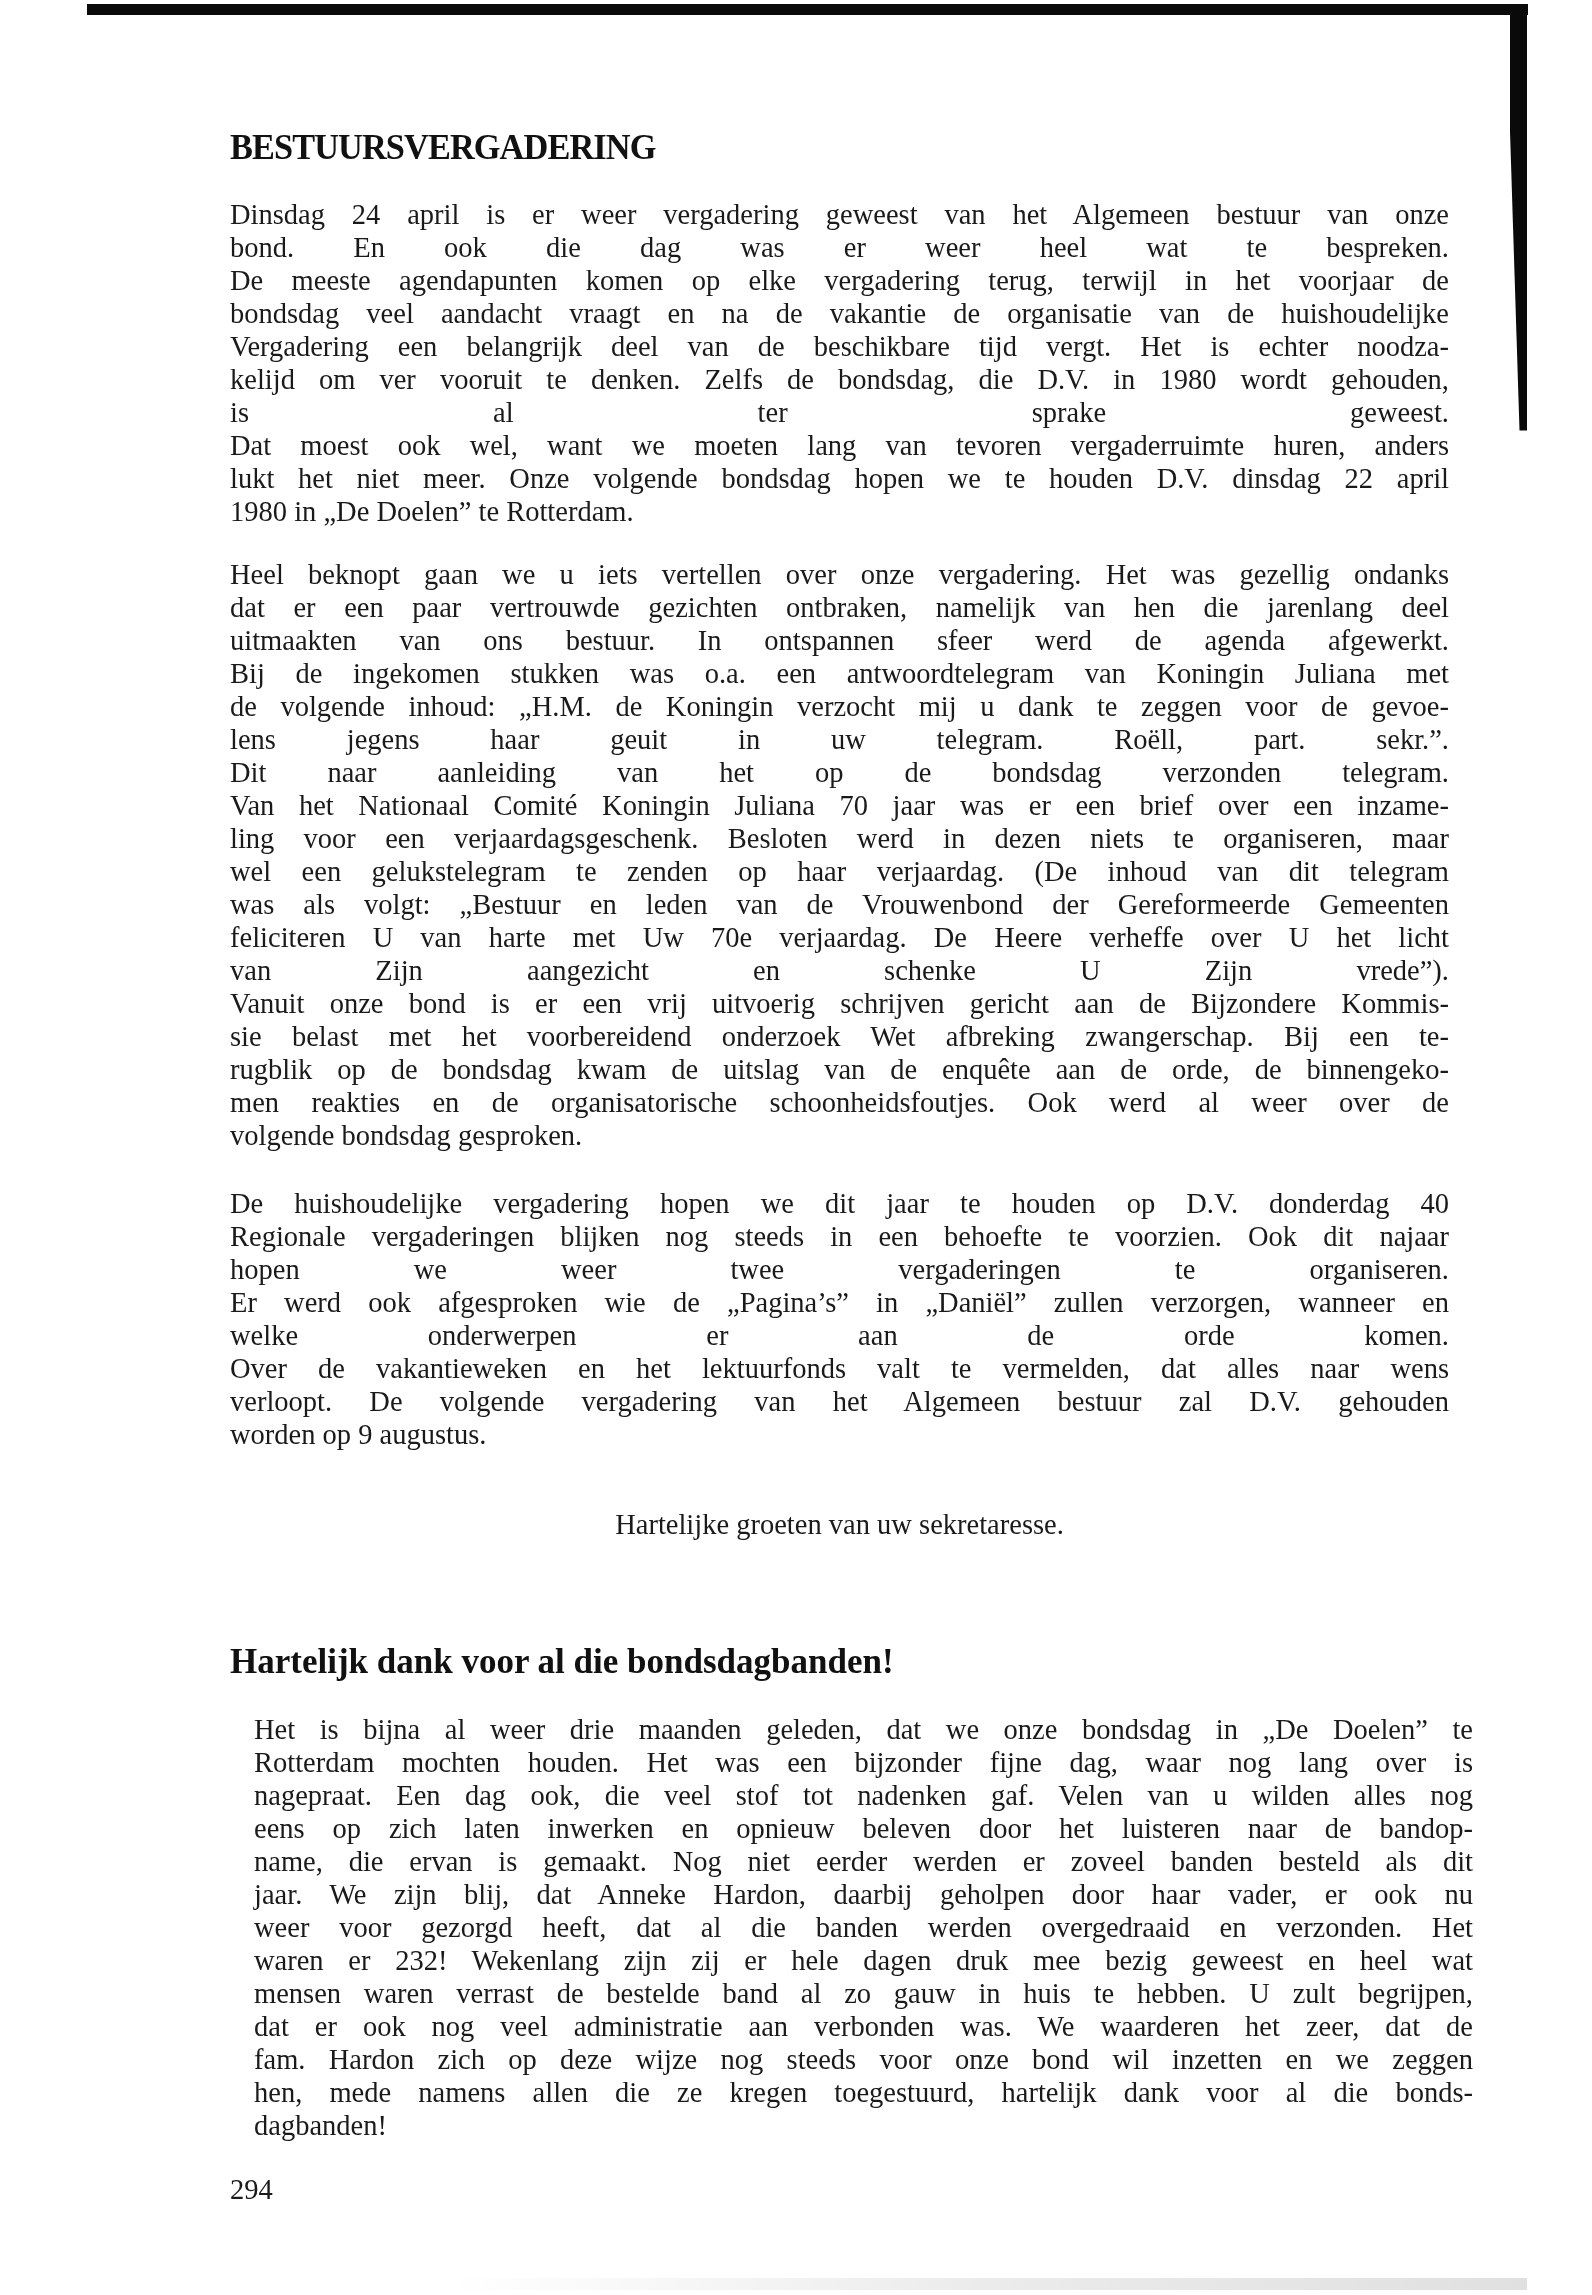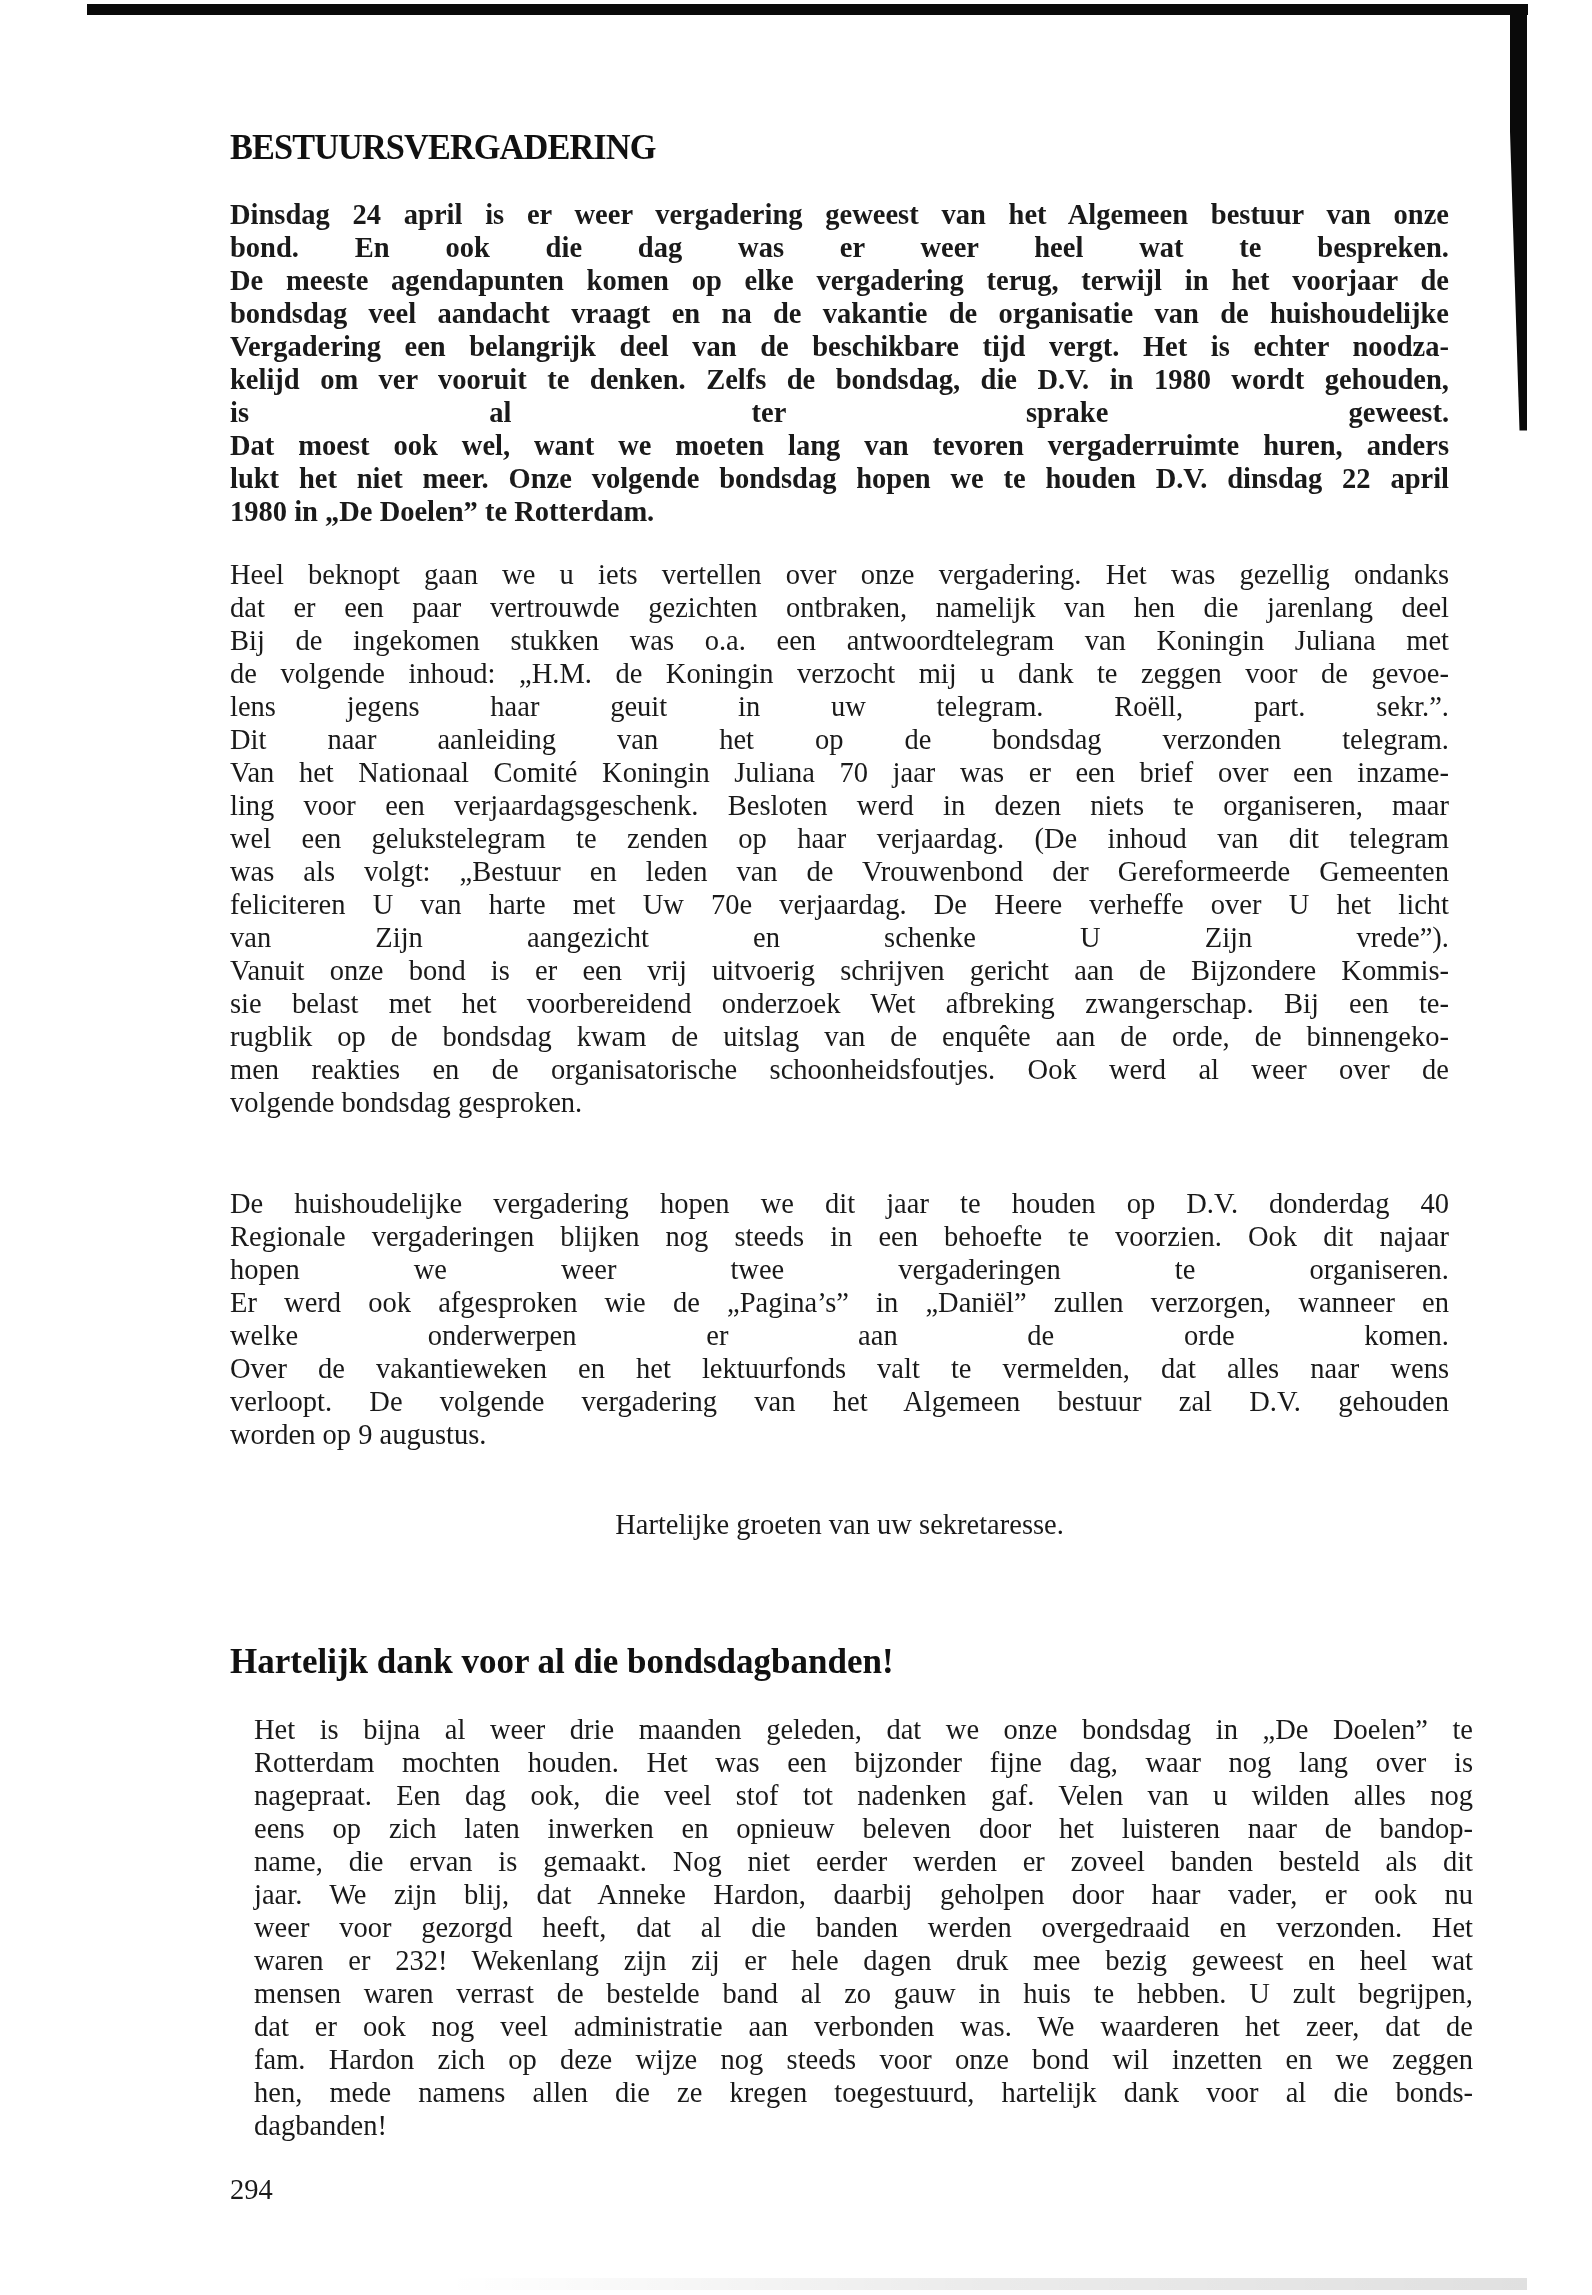--- a/index.html
+++ b/index.html
@@ -56,35 +56,36 @@
 </style>
 </head>
 <body>
 
 <div class="page">
   <div class="scan-bar-top"></div>
   <div class="scan-bar-right"></div>
 
   <h1 class="heading heading-1">BESTUURSVERGADERING</h1>
 
-  <div class="block" style="top:198px;font-weight:bold;">
+  <div class="block" style="top:198px;">
       <span class="line">Dinsdag 24 april is er weer vergadering geweest van het Algemeen bestuur van onze</span>
       <span class="line">bond. En ook die dag was er weer heel wat te bespreken.</span>
       <span class="line">De meeste agendapunten komen op elke vergadering terug, terwijl in het voorjaar de</span>
       <span class="line">bondsdag veel aandacht vraagt en na de vakantie de organisatie van de huishoudelijke</span>
       <span class="line">Vergadering een belangrijk deel van de beschikbare tijd vergt. Het is echter noodza-</span>
       <span class="line">kelijd om ver vooruit te denken. Zelfs de bondsdag, die D.V. in 1980 wordt gehouden,</span>
       <span class="line">is al ter sprake geweest.</span>
       <span class="line">Dat moest ook wel, want we moeten lang van tevoren vergaderruimte huren, anders</span>
       <span class="line">lukt het niet meer. Onze volgende bondsdag hopen we te houden D.V. dinsdag 22 april</span>
       <span class="line last">1980 in „De Doelen” te Rotterdam.</span>
     </div>
   <div class="block" style="top:558px;">
       <span class="line">Heel beknopt gaan we u iets vertellen over onze vergadering. Het was gezellig ondanks</span>
       <span class="line">dat er een paar vertrouwde gezichten ontbraken, namelijk van hen die jarenlang deel</span>
+      <span class="line">uitmaakten van ons bestuur. In ontspannen sfeer werd de agenda afgewerkt.</span>
       <span class="line">Bij de ingekomen stukken was o.a. een antwoordtelegram van Koningin Juliana met</span>
       <span class="line">de volgende inhoud: „H.M. de Koningin verzocht mij u dank te zeggen voor de gevoe-</span>
       <span class="line">lens jegens haar geuit in uw telegram. Roëll, part. sekr.”.</span>
       <span class="line">Dit naar aanleiding van het op de bondsdag verzonden telegram.</span>
       <span class="line">Van het Nationaal Comité Koningin Juliana 70 jaar was er een brief over een inzame-</span>
       <span class="line">ling voor een verjaardagsgeschenk. Besloten werd in dezen niets te organiseren, maar</span>
       <span class="line">wel een gelukstelegram te zenden op haar verjaardag. (De inhoud van dit telegram</span>
       <span class="line">was als volgt: „Bestuur en leden van de Vrouwenbond der Gereformeerde Gemeenten</span>
       <span class="line">feliciteren U van harte met Uw 70e verjaardag. De Heere verheffe over U het licht</span>
       <span class="line">van Zijn aangezicht en schenke U Zijn vrede”).</span>

